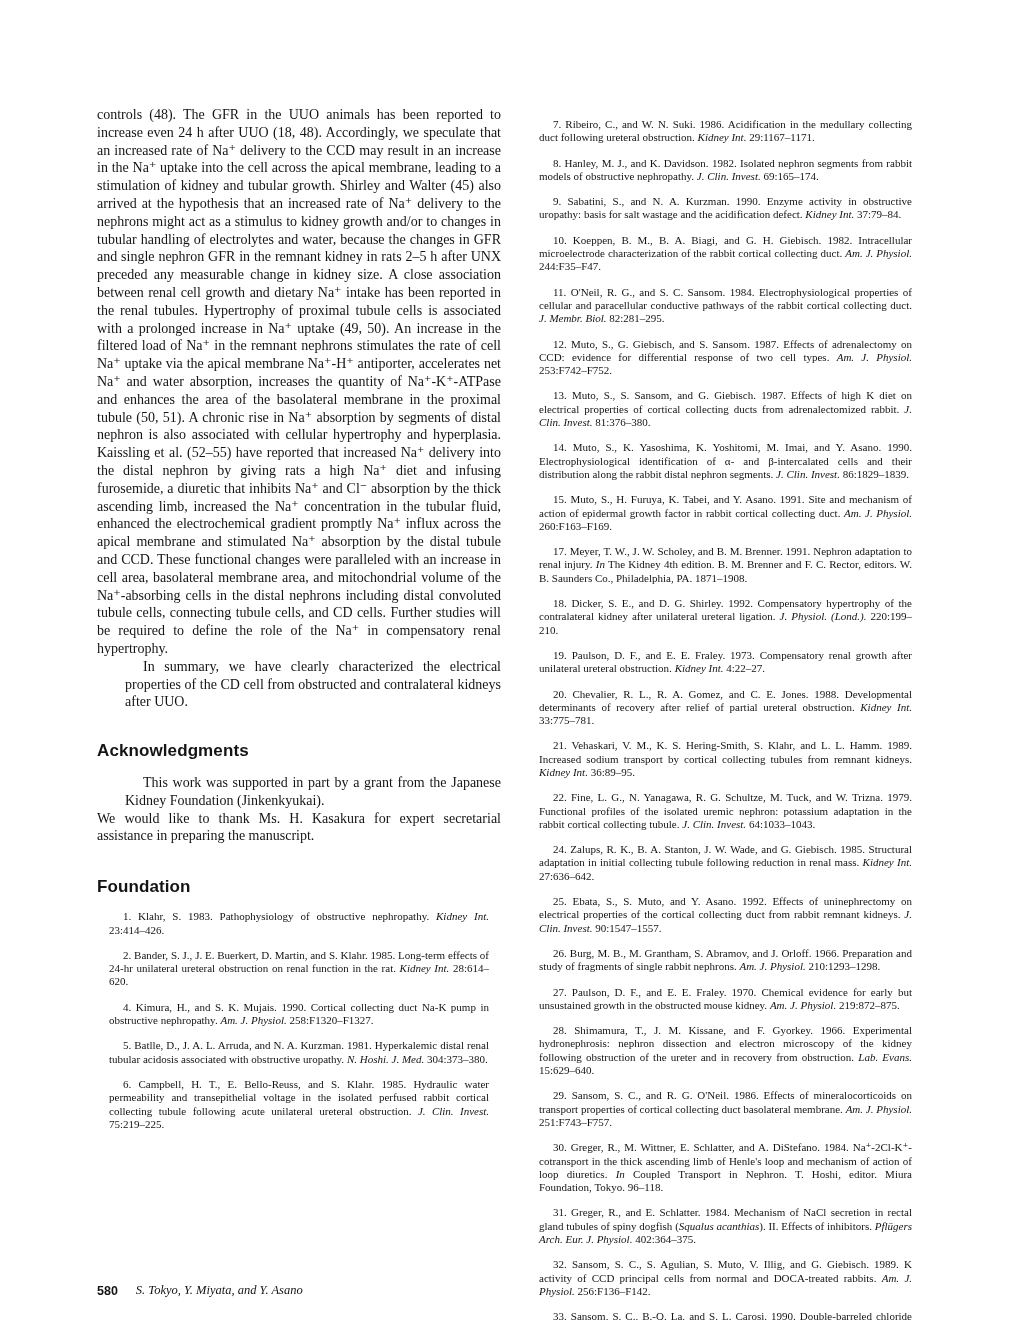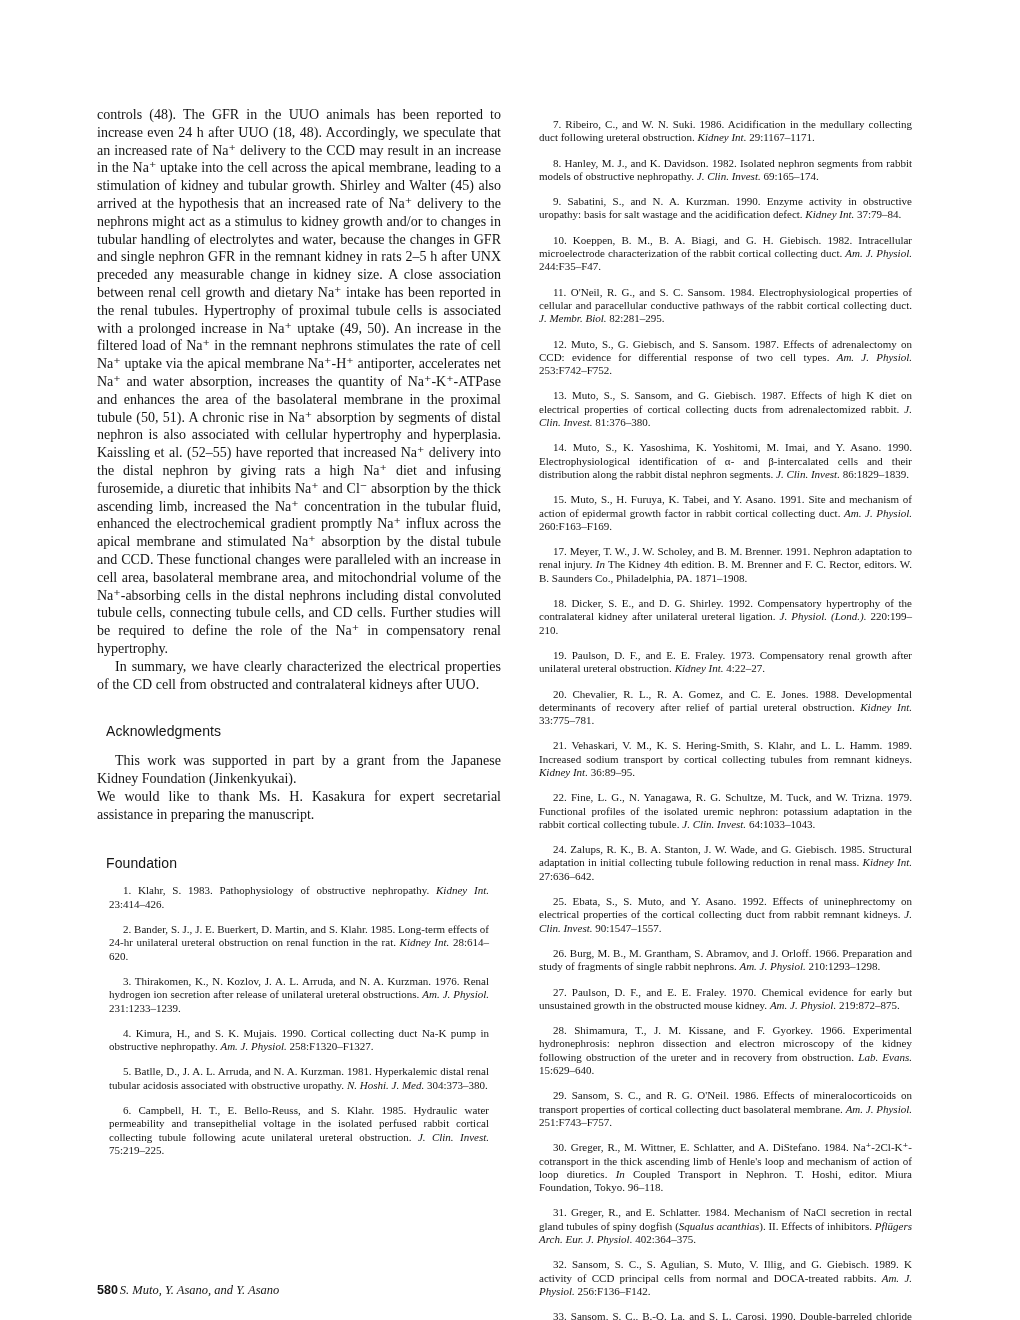--- a/index.html
+++ b/index.html
@@ -22,47 +22,47 @@
   .col { display: block; }
   .col-left { width: 404px; }
   .col-right { width: 397px; }
 
   .body-text {
     margin: 0;
     font-size: 14px;
     line-height: 17.8px;
     text-align: justify;
   }
-  .indent { text-indent: 18px; }
+  .indent { text-indent: 18px; margin-left: 28px; }
   .no-indent { text-indent: 0; }
 
   .section-heading {
     font-family: "Liberation Sans", sans-serif;
-    font-size: 14px;
-    font-weight: normal;
-    margin: 30px 0 13px 9px;
+    font-size: 17px;
+    font-weight: bold;
+    margin: 30px 0 13px 0;
     letter-spacing: 0.1px;
   }
   .refs-heading { margin-top: 32px; }
 
   .ref {
     margin: 12px;
     font-size: 11px;
     line-height: 13.3px;
     text-align: justify;
     text-indent: 14px;
   }
 
   .page-footer {
     position: absolute;
     left: 97px;
     bottom: 22px;
     display: flex;
-    align-items: flex-start;
-    gap: 2px;
+    align-items: center;
+    gap: 18px;
     font-size: 12.5px;
   }
   .page-number {
     font-family: "Liberation Sans", sans-serif;
     font-weight: bold;
   }
   .footer-authors {
     font-style: italic;
   }
 </style>
@@ -77,21 +77,20 @@
       <p class="body-text no-indent">controls (48). The GFR in the UUO animals has been reported to increase even 24 h after UUO (18, 48). Accordingly, we speculate that an increased rate of Na⁺ delivery to the CCD may result in an increase in the Na⁺ uptake into the cell across the apical membrane, leading to a stimulation of kidney and tubular growth. Shirley and Walter (45) also arrived at the hypothesis that an increased rate of Na⁺ delivery to the nephrons might act as a stimulus to kidney growth and/or to changes in tubular handling of electrolytes and water, because the changes in GFR and single nephron GFR in the remnant kidney in rats 2–5 h after UNX preceded any measurable change in kidney size. A close association between renal cell growth and dietary Na⁺ intake has been reported in the renal tubules. Hypertrophy of proximal tubule cells is associated with a prolonged increase in Na⁺ uptake (49, 50). An increase in the filtered load of Na⁺ in the remnant nephrons stimulates the rate of cell Na⁺ uptake via the apical membrane Na⁺-H⁺ antiporter, accelerates net Na⁺ and water absorption, increases the quantity of Na⁺-K⁺-ATPase and enhances the area of the basolateral membrane in the proximal tubule (50, 51). A chronic rise in Na⁺ absorption by segments of distal nephron is also associated with cellular hypertrophy and hyperplasia. Kaissling et al. (52–55) have reported that increased Na⁺ delivery into the distal nephron by giving rats a high Na⁺ diet and infusing furosemide, a diuretic that inhibits Na⁺ and Cl⁻ absorption by the thick ascending limb, increased the Na⁺ concentration in the tubular fluid, enhanced the electrochemical gradient promptly Na⁺ influx across the apical membrane and stimulated Na⁺ absorption by the distal tubule and CCD. These functional changes were paralleled with an increase in cell area, basolateral membrane area, and mitochondrial volume of the Na⁺-absorbing cells in the distal nephrons including distal convoluted tubule cells, connecting tubule cells, and CD cells. Further studies will be required to define the role of the Na⁺ in compensatory renal hypertrophy.</p>
       <p class="body-text indent">In summary, we have clearly characterized the electrical properties of the CD cell from obstructed and contralateral kidneys after UUO.</p>
 
       <h2 class="section-heading">Acknowledgments</h2>
       <p class="body-text indent">This work was supported in part by a grant from the Japanese Kidney Foundation (Jinkenkyukai).</p>
       <p class="body-text no-indent">We would like to thank Ms. H. Kasakura for expert secretarial assistance in preparing the manuscript.</p>
 
       <h2 class="section-heading refs-heading">Foundation</h2>
       <p class="ref">1. Klahr, S. 1983. Pathophysiology of obstructive nephropathy. <i>Kidney Int.</i> 23:414–426.</p>
       <p class="ref">2. Bander, S. J., J. E. Buerkert, D. Martin, and S. Klahr. 1985. Long-term effects of 24-hr unilateral ureteral obstruction on renal function in the rat. <i>Kidney Int.</i> 28:614–620.</p>
-      <p class="ref">3. Thirakomen, K., N. Kozlov, J. A. L. Arruda, and N. A. Kurzman. 1976. Renal hydrogen ion secretion after release of unilateral ureteral obstructions. <i>Am. J. Physiol.</i> 231:1233–1239.</p>
       <p class="ref">4. Kimura, H., and S. K. Mujais. 1990. Cortical collecting duct Na-K pump in obstructive nephropathy. <i>Am. J. Physiol.</i> 258:F1320–F1327.</p>
       <p class="ref">5. Batlle, D., J. A. L. Arruda, and N. A. Kurzman. 1981. Hyperkalemic distal renal tubular acidosis associated with obstructive uropathy. <i>N. Hoshi. J. Med.</i> 304:373–380.</p>
       <p class="ref">6. Campbell, H. T., E. Bello-Reuss, and S. Klahr. 1985. Hydraulic water permeability and transepithelial voltage in the isolated perfused rabbit cortical collecting tubule following acute unilateral ureteral obstruction. <i>J. Clin. Invest.</i> 75:219–225.</p>
     </section>
 
     <section class="col col-right">
       <p class="ref">7. Ribeiro, C., and W. N. Suki. 1986. Acidification in the medullary collecting duct following ureteral obstruction. <i>Kidney Int.</i> 29:1167–1171.</p>
       <p class="ref">8. Hanley, M. J., and K. Davidson. 1982. Isolated nephron segments from rabbit models of obstructive nephropathy. <i>J. Clin. Invest.</i> 69:165–174.</p>
       <p class="ref">9. Sabatini, S., and N. A. Kurzman. 1990. Enzyme activity in obstructive uropathy: basis for salt wastage and the acidification defect. <i>Kidney Int.</i> 37:79–84.</p>
       <p class="ref">10. Koeppen, B. M., B. A. Biagi, and G. H. Giebisch. 1982. Intracellular microelectrode characterization of the rabbit cortical collecting duct. <i>Am. J. Physiol.</i> 244:F35–F47.</p>
@@ -117,16 +116,16 @@
       <p class="ref">32. Sansom, S. C., S. Agulian, S. Muto, V. Illig, and G. Giebisch. 1989. K activity of CCD principal cells from normal and DOCA-treated rabbits. <i>Am. J. Physiol.</i> 256:F136–F142.</p>
       <p class="ref">33. Sansom, S. C., B.-Q. La, and S. L. Carosi. 1990. Double-barreled chloride channels of collecting duct basolateral membrane. <i>Am. J. Physiol.</i> 259:F46–F52.</p>
       <p class="ref">34. Nelson, D. J., J. M. Tang, and L. G. Palmer. 1984. Single-channel recordings of apical membrane chloride conductance in A6 epithelial cells. <i>J. Membr. Biol.</i> 80:81–89.</p>
       <p class="ref">35. Evans, M. G., A. Marry, Y. P. Tan, and A. Trautmann. 1986. Blockage of</p>
     </section>
 
   </main>
 
   <footer class="page-footer">
     <span class="page-number">580</span>
-    <span class="footer-authors">S. Muto, Y. Asano, and Y. Asano</span>
+    <span class="footer-authors">S. Tokyo, Y. Miyata, and Y. Asano</span>
   </footer>
 
 </div>
 
 </body></html>

